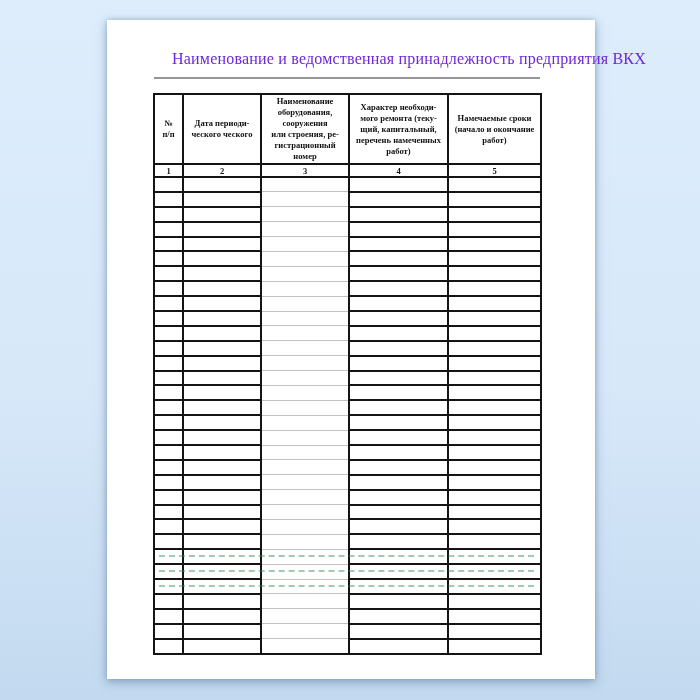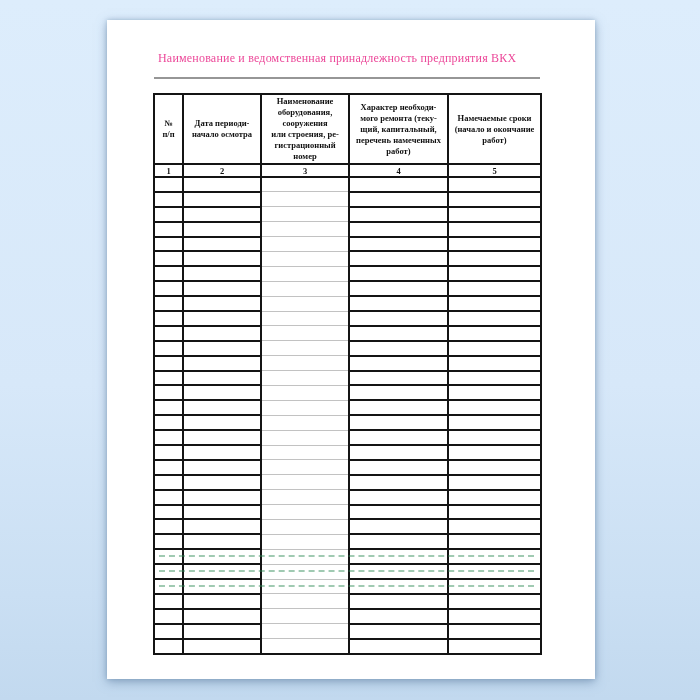--- a/index.html
+++ b/index.html
@@ -10,22 +10,22 @@
   .stage {
     position: relative; width: 700px; height: 700px; overflow: hidden;
     background: linear-gradient(180deg, #ddedfc 0%, #d7e8f9 55%, #cadff3 85%, #c2d9ef 100%);
   }
   .page {
     position: absolute; left: 107px; top: 20px; width: 488px; height: 659px;
     background: #ffffff;
     box-shadow: 0 3px 10px rgba(88, 120, 156, 0.55), 0 0 4px rgba(88, 120, 156, 0.35);
   }
   .doc-title {
-    position: absolute; left: 51px; top: 32px;
-    font-size: 12px; line-height: 13px; color: #ec4899;
+    position: absolute; left: 65px; top: 32px;
+    font-size: 16px; line-height: 13px; color: #6d28d9;
     letter-spacing: 0.2px; white-space: nowrap;
   }
   .title-rule {
     position: absolute; left: 47px; top: 57px; width: 386px; height: 2px;
     background: #969696;
   }
   table.form-table {
     position: absolute; left: 46px; top: 73px;
     width: 387px; table-layout: fixed; border-collapse: collapse;
     border: 2px solid #141414;
@@ -74,21 +74,21 @@
         <col style="width:78px">
         <col style="width:88px">
         <col style="width:99px">
         <col style="width:93px">
       </colgroup>
       <thead>
         <tr class="head-row">
           <th class="c1">№
 п/п</th>
           <th class="c2">Дата периоди-
-начало осмотра</th>
+ческого ческого</th>
           <th class="c3">Наименование
 оборудования,
 сооружения
 или строения, ре-
 гистрационный
 номер</th>
           <th class="c4">Характер необходи-
 мого ремонта (теку-
 щий, капитальный,
 перечень намеченных

